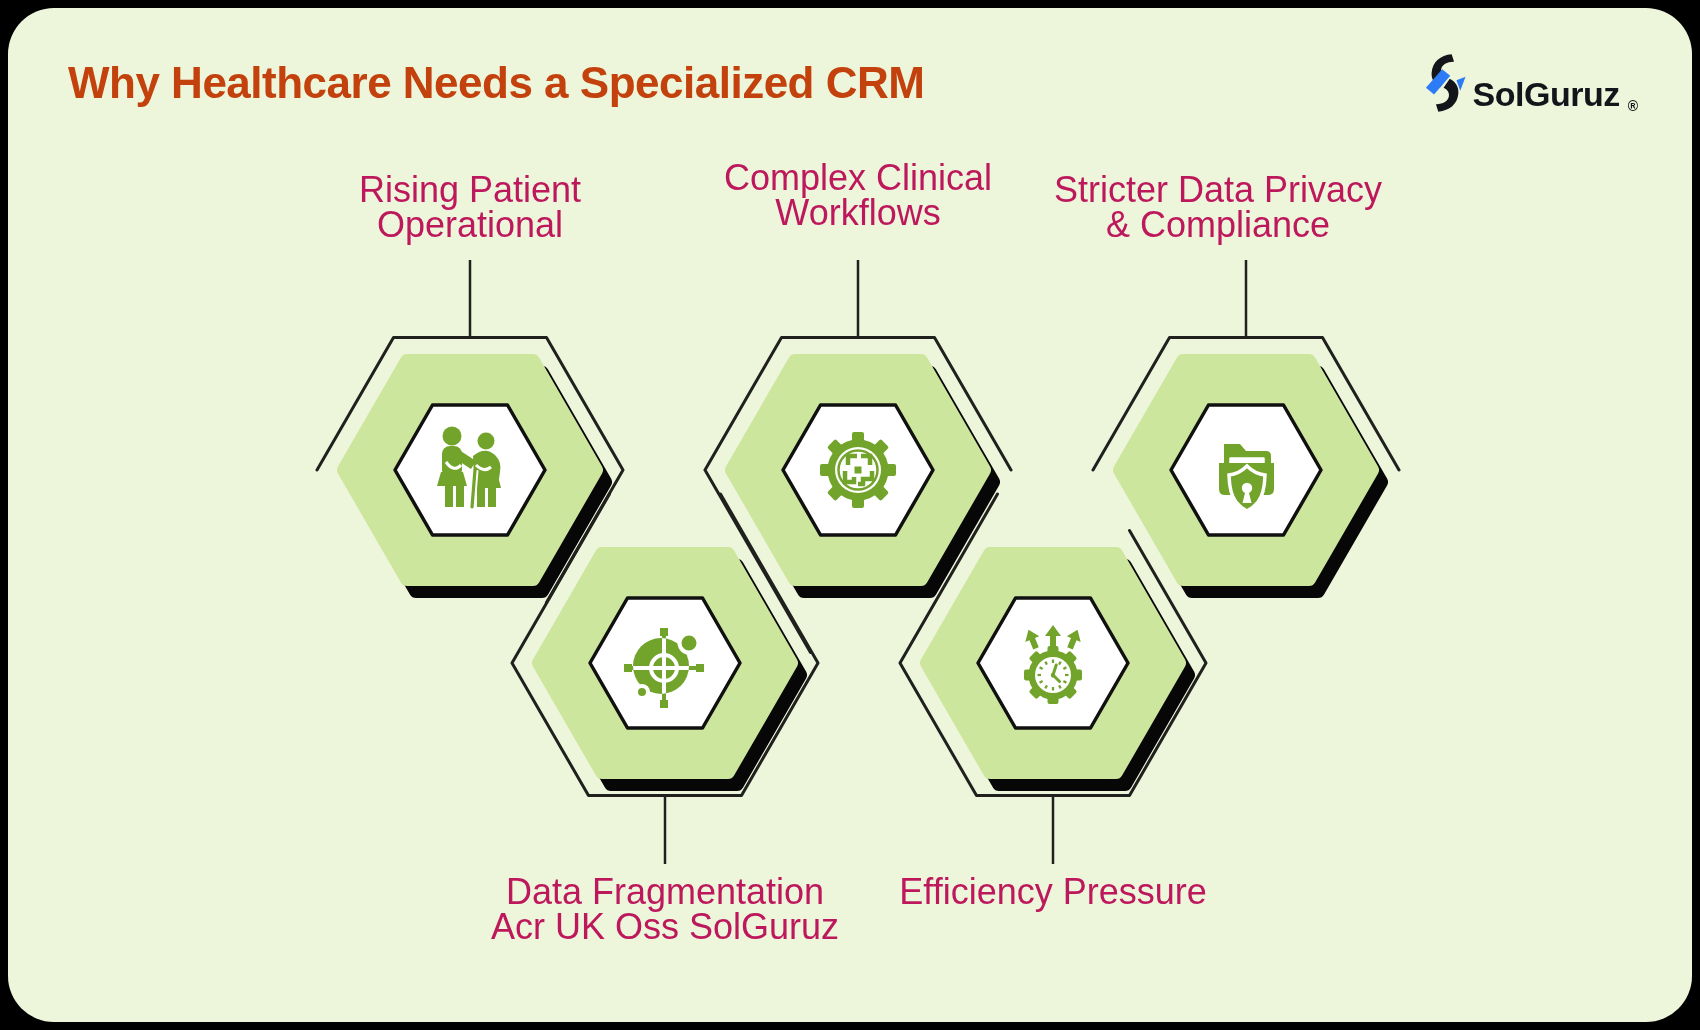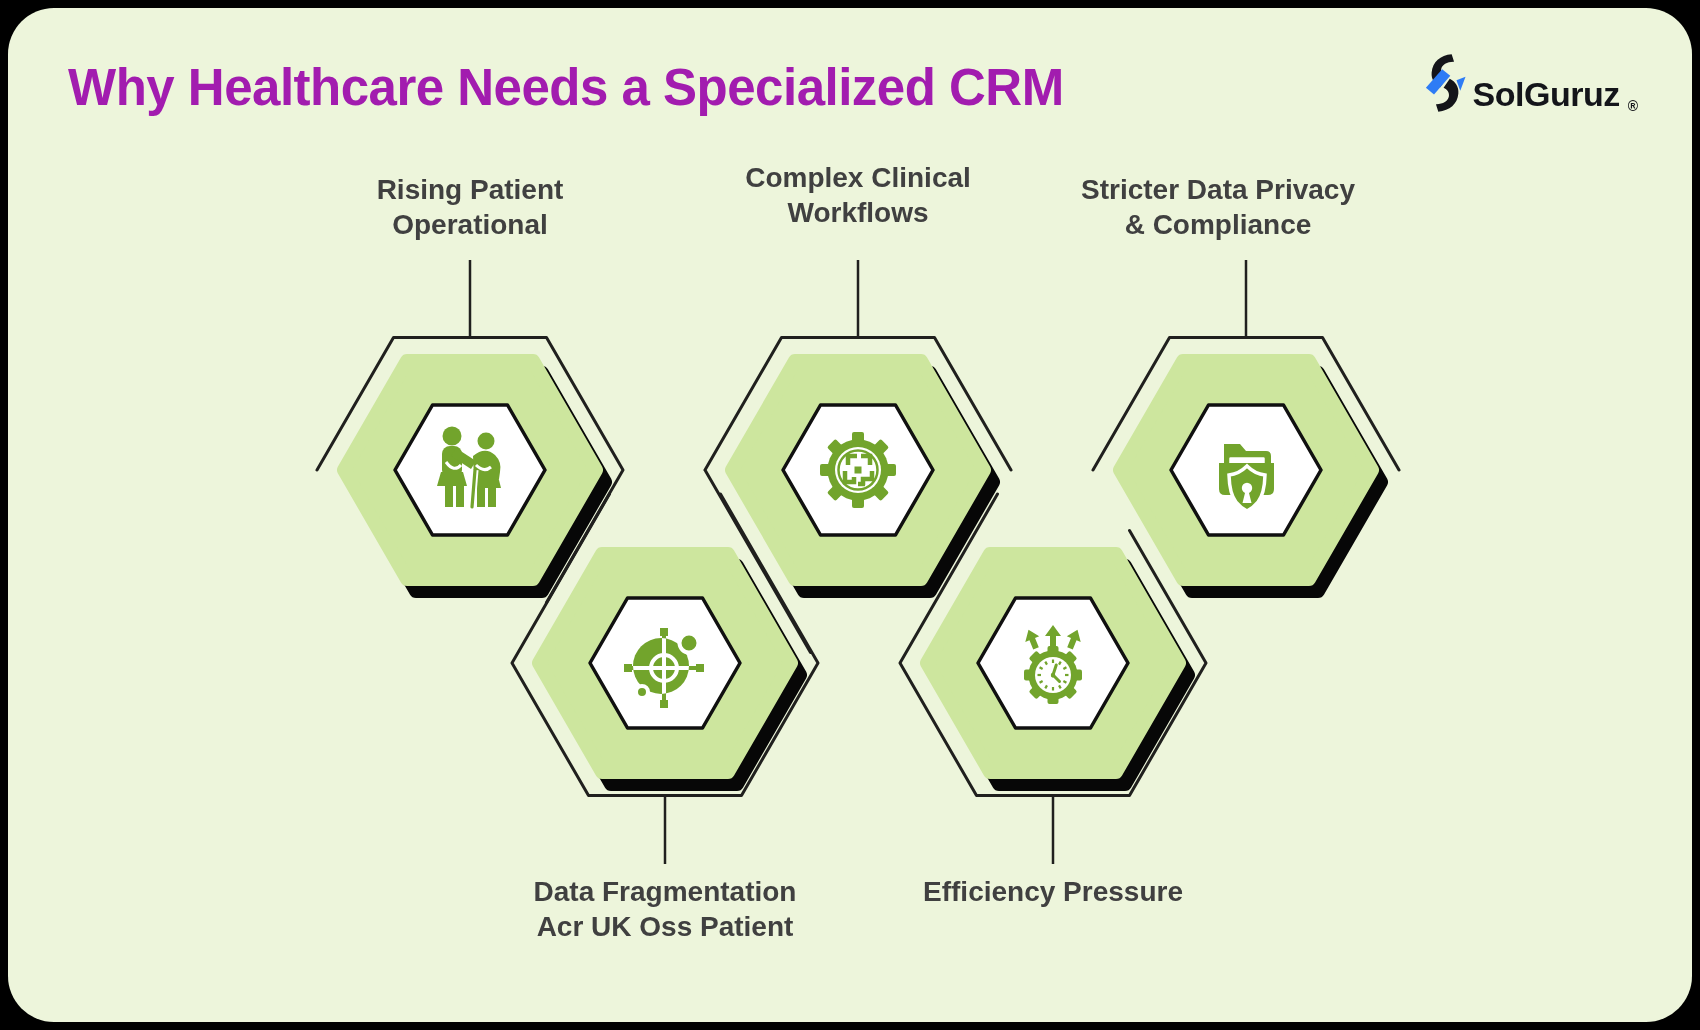--- a/index.html
+++ b/index.html
@@ -6,33 +6,33 @@
   body{
     width:1700px;height:1030px;position:relative;background:#000;
     font-family:"Liberation Sans", sans-serif;overflow:hidden;
   }
   .card{
     position:absolute;inset:8px;border-radius:46px;background:#edf5db;
     overflow:hidden;
   }
   .page-title{
     position:absolute;left:60px;top:50px;margin:0;
-    font-size:51px;font-weight:700;letter-spacing:-0.5px;color:#a21caf;
+    font-size:44px;font-weight:700;letter-spacing:-0.5px;color:#c2410c;
   }
   .logo{
     position:absolute;top:44px;right:54px;display:flex;align-items:flex-end;gap:7px;
   }
   .logo-text{
     font-size:34px;font-weight:700;color:#14151a;letter-spacing:-0.5px;
   }
   .logo-reg{font-size:14px;font-weight:700;color:#14151a;vertical-align:super;margin-left:1px;}
   .diagram{position:absolute;inset:0;}
   .hex-label{
     position:absolute;width:440px;text-align:center;
-    font-size:28px;line-height:35px;font-weight:700;color:#404040;
+    font-size:36px;line-height:35px;font-weight:400;color:#be185d;
   }
   .lbl-0{left:242px;top:164px;}
   .lbl-1{left:630px;top:152px;}
   .lbl-2{left:990px;top:164px;}
   .lbl-3{left:437px;top:866px;}
   .lbl-4{left:825px;top:866px;}
 </style>
 </head>
 <body>
 
@@ -203,19 +203,19 @@
   <div class="hex-label lbl-1">
     <div>Complex Clinical</div>
     <div>Workflows</div>
   </div>
   <div class="hex-label lbl-2">
     <div>Stricter Data Privacy</div>
     <div>&amp; Compliance</div>
   </div>
   <div class="hex-label lbl-3">
     <div>Data Fragmentation</div>
-    <div>Acr UK Oss Patient</div>
+    <div>Acr UK Oss SolGuruz</div>
   </div>
   <div class="hex-label lbl-4">
     <div>Efficiency Pressure</div>
   </div>
 
 </div>
 
 </body></html>

